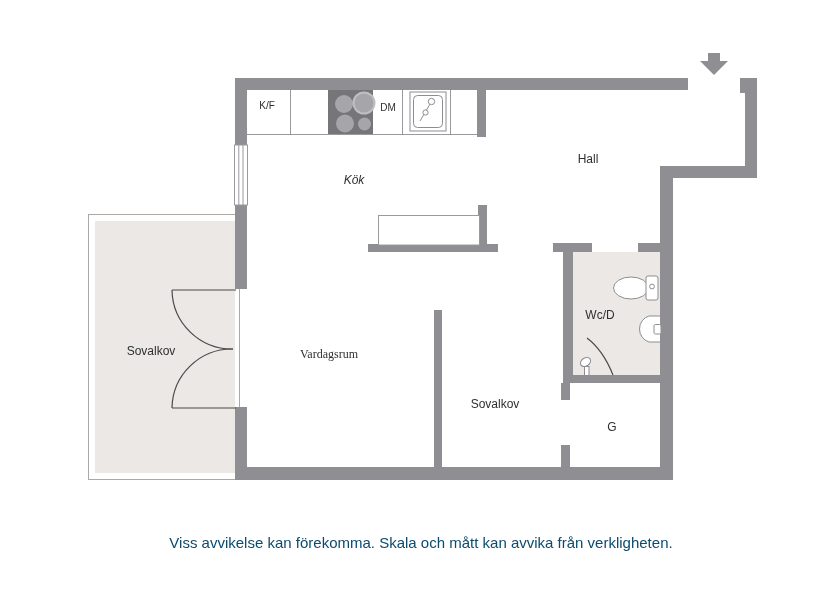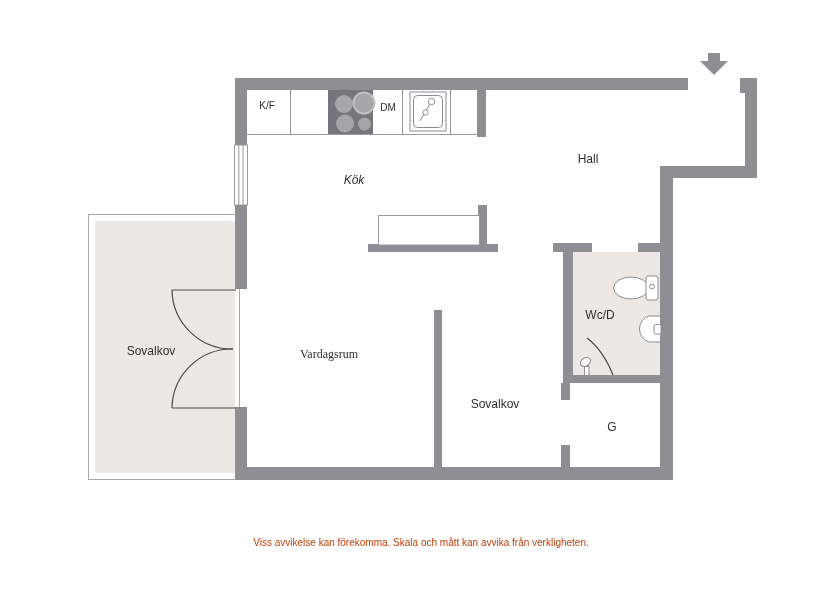--- a/index.html
+++ b/index.html
@@ -36,21 +36,21 @@
   }
   .counter{
     position:absolute;left:247px;top:90px;width:230px;height:44px;
     border-bottom:1px solid var(--thin-line);box-sizing:content-box;background:#ffffff;
   }
   .counter-divider{position:absolute;top:90px;width:1px;height:44px;background:var(--thin-line);}
   .stove{position:absolute;left:328px;top:90px;width:45px;height:44px;background:var(--stove);}
   svg.overlay{position:absolute;left:0;top:0;pointer-events:none;}
   .footer-text{
     position:absolute;left:421px;top:542px;transform:translate(-50%,-50%);
-    font-size:10px;color:#c2410c;white-space:nowrap;
+    font-size:15px;color:#0c4a6e;white-space:nowrap;
   }
 </style>
 </head>
 <body>
 
 <div class="stage">
 
   <div class="balcony-outline"></div>
   <div class="balcony-floor"></div>
 

